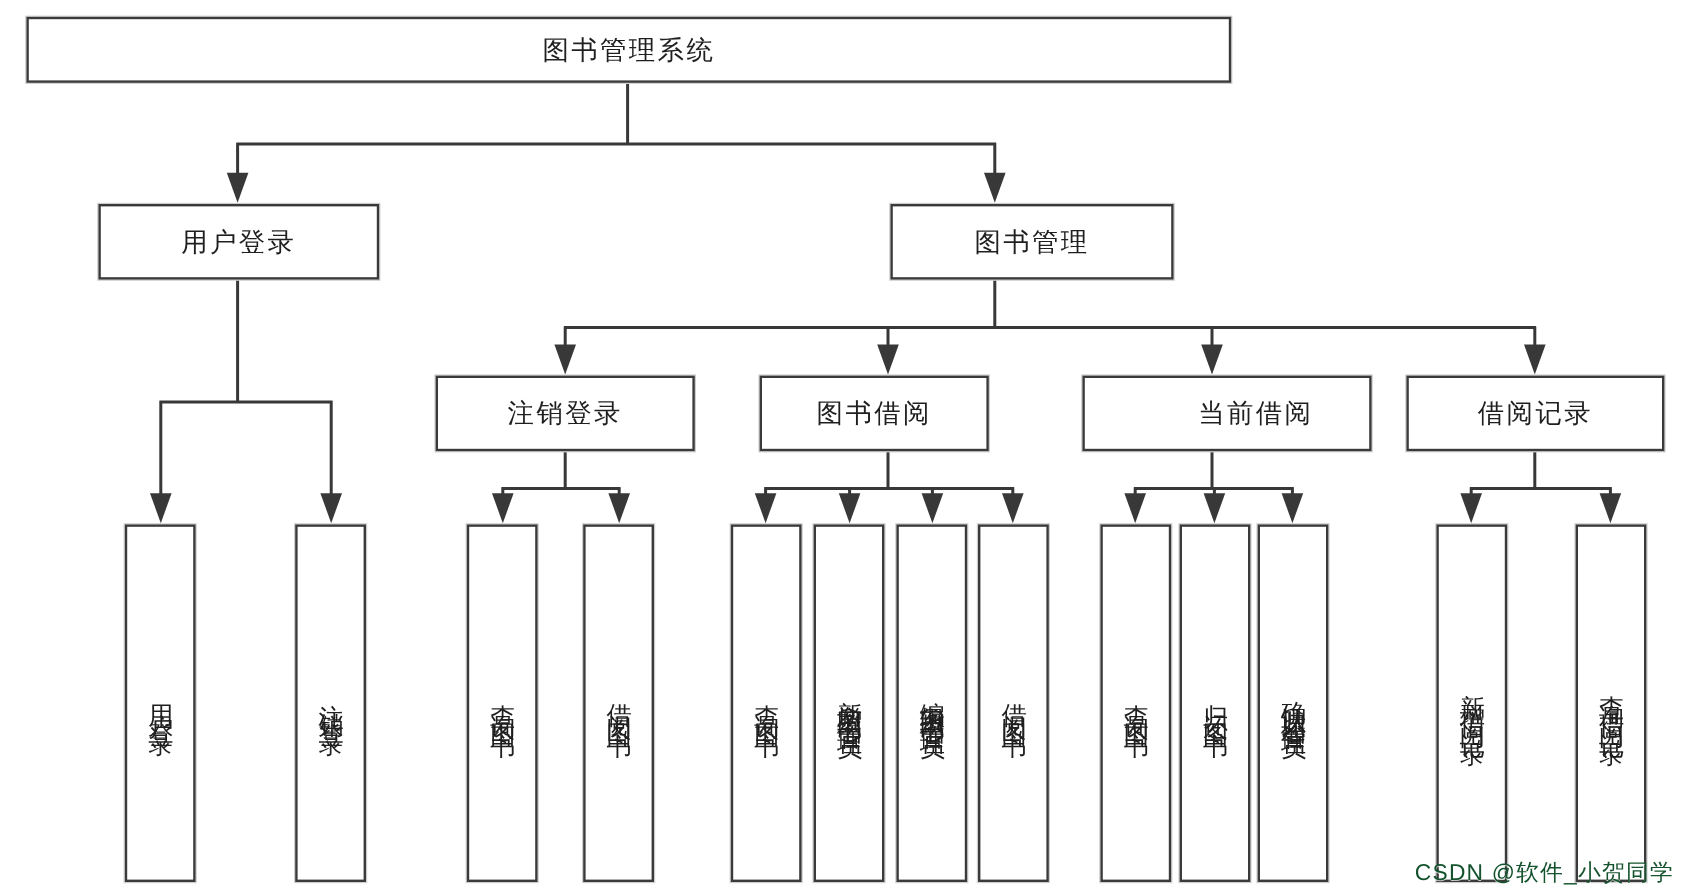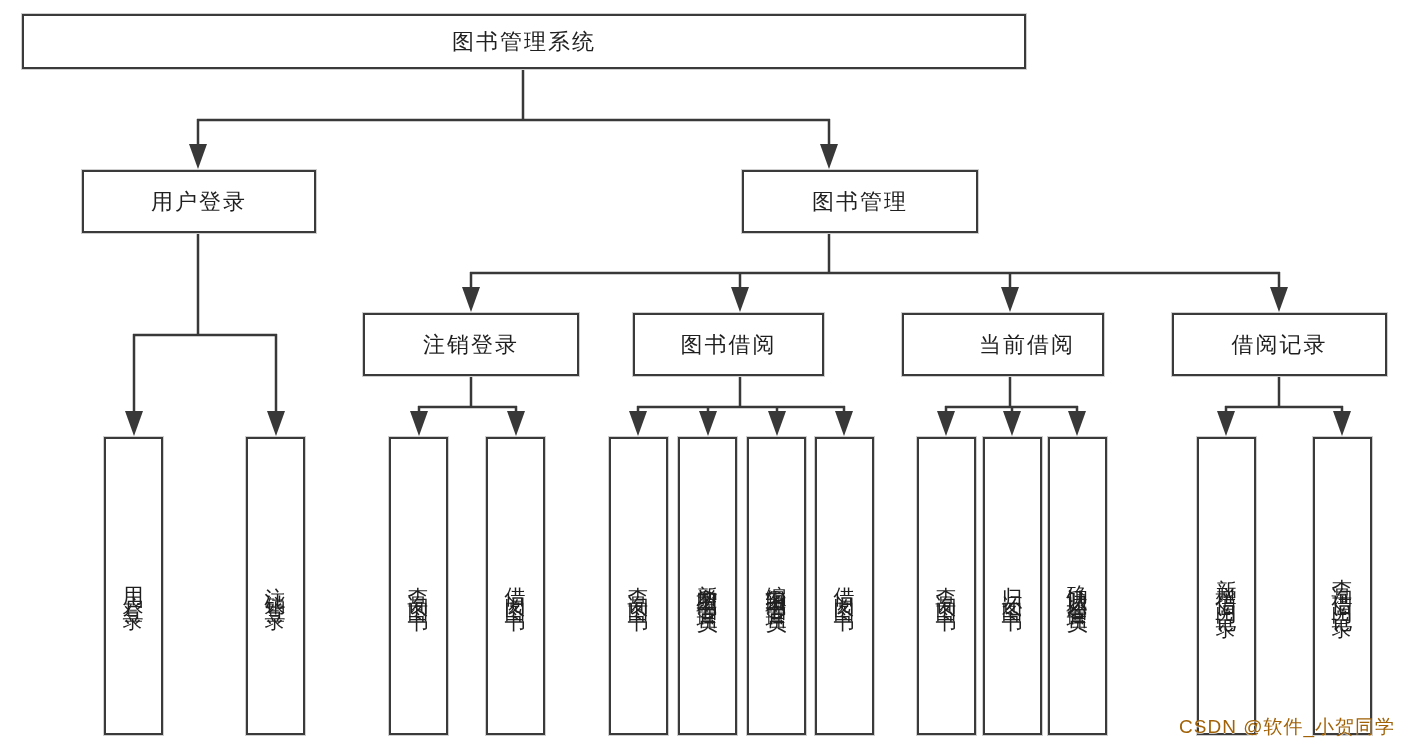--- a/index.html
+++ b/index.html
@@ -20,40 +20,40 @@
   }
   .vnode .lbl.tight{letter-spacing:4px;}
   
   #n-root{left:22px;top:14px;width:1004px;height:55px;}
   
   #n-login {left:82px; top:170px;width:234px;height:63px;}
   #n-manage{left:711px;top:170px;width:236px;height:63px;margin-left:31px;}
   
   #n-newbook{left:363px; top:313px;width:216px;height:63px;}
   #n-borrow {left:633px; top:313px;width:191px;height:63px;}
-  #n-current{left:902px; top:313px;width:202px;height:63px;padding-left:48px;}
+  #n-current{left:902px; top:313px;width:241px;height:63px;padding-left:48px;}
   #n-records{left:1172px;top:313px;width:215px;height:63px;}
   
   .leaf{top:437px;height:298px;width:59px;}
   #n-login-user     {left:104px;}
   #n-login-out      {left:246px;}
   #n-newbook-query  {left:389px;}
   #n-newbook-borrow {left:486px;}
   #n-borrow-query   {left:609px;}
   #n-borrow-add     {left:678px;}
   #n-borrow-edit    {left:747px;}
   #n-borrow-borrow  {left:815px;}
   #n-current-query  {left:917px;}
   #n-current-return {left:983px;}
   #n-current-confirm{left:1048px;}
   #n-records-add    {left:1197px;}
   #n-records-query  {left:1313px;}
   #watermark{
     position:absolute;right:10px;top:714px;z-index:5;
-    font-size:19px;letter-spacing:1px;color:#a16207;
+    font-size:19px;letter-spacing:1px;color:#14532d;
     text-shadow:0 1px 0 rgba(255,255,255,.7);white-space:nowrap;
   }
 </style>
 </head>
 <body>
 
 <div id="canvas">
 
   <svg id="wires" viewBox="0 0 1405 747" xmlns="http://www.w3.org/2000/svg">
     <g stroke="#383838" stroke-width="2.5" fill="none">

